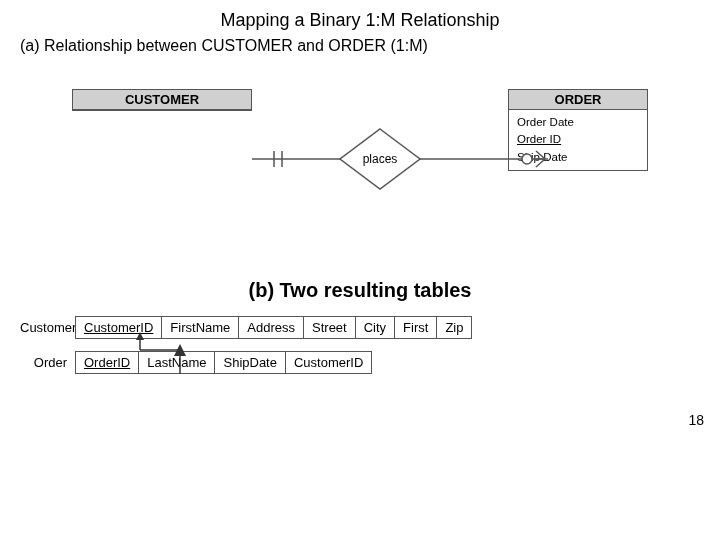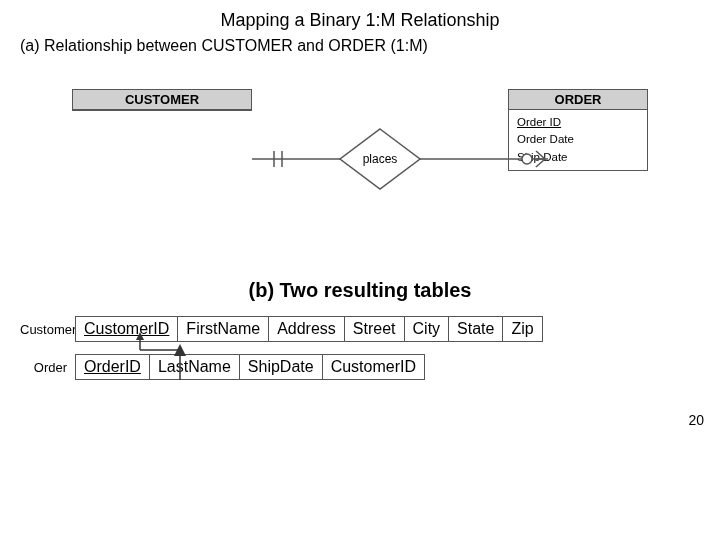--- a/index.html
+++ b/index.html
@@ -116,21 +116,21 @@
     }
 
     .db-table {
       border-collapse: collapse;
       border: 1.5px solid #555;
     }
 
     .db-table td, .db-table th {
       border: 1.5px solid #555;
       padding: 3px 8px;
-      font-size: 16px;
+      font-size: 13px;
       text-align: center;
       white-space: nowrap;
     }
 
     .db-table th {
       font-weight: normal;
       background: #fff;
     }
 
     .pk-field {
@@ -158,22 +158,22 @@
 
   <div class="erd-section">
 
     <div class="entity-box customer-entity">
       <div class="entity-header">CUSTOMER</div>
     </div>
 
     <div class="entity-box order-entity">
       <div class="entity-header">ORDER</div>
       <div class="entity-attrs">
+        <div>Order Date</div>
         <div><span class="entity-attr-underline">Order ID</span></div>
-        <div>Order Date</div>
         <div>Ship Date</div>
       </div>
     </div>
 
     <svg class="erd-svg" xmlns="http://www.w3.org/2000/svg">
 
       <polygon points="360,60 400,90 360,120 320,90" fill="white" stroke="#555" stroke-width="1.5"></polygon>
 
       <text x="360" y="94" text-anchor="middle" font-size="12" font-family="Arial">places</text>
 
@@ -200,21 +200,21 @@
       <div class="table-row-wrapper">
         <div class="table-label">Customer</div>
         <table class="db-table">
           <tbody>
               <tr>
             <th><span class="pk-field">CustomerID</span></th>
             <th>FirstName</th>
             <th>Address</th>
             <th>Street</th>
             <th>City</th>
-            <th>State</th>
+            <th>First</th>
             <th>Zip</th>
           </tr>
         </tbody>
           </table>
       </div>
 
       <div class="table-row-wrapper">
         <div class="table-label">Order</div>
         <table class="db-table">
           <tbody>
@@ -238,14 +238,14 @@
         <defs>
           <marker id="arrowhead" markerWidth="8" markerHeight="8" refX="4" refY="4" orient="auto">
             <path d="M0,0 L0,8 L8,4 z" fill="#333"></path>
           </marker>
         </defs>
       </svg>
 
     </div>
   </div>
 
-  <div class="page-number">20</div>
+  <div class="page-number">18</div>
 </div>
 
 </body></html>

